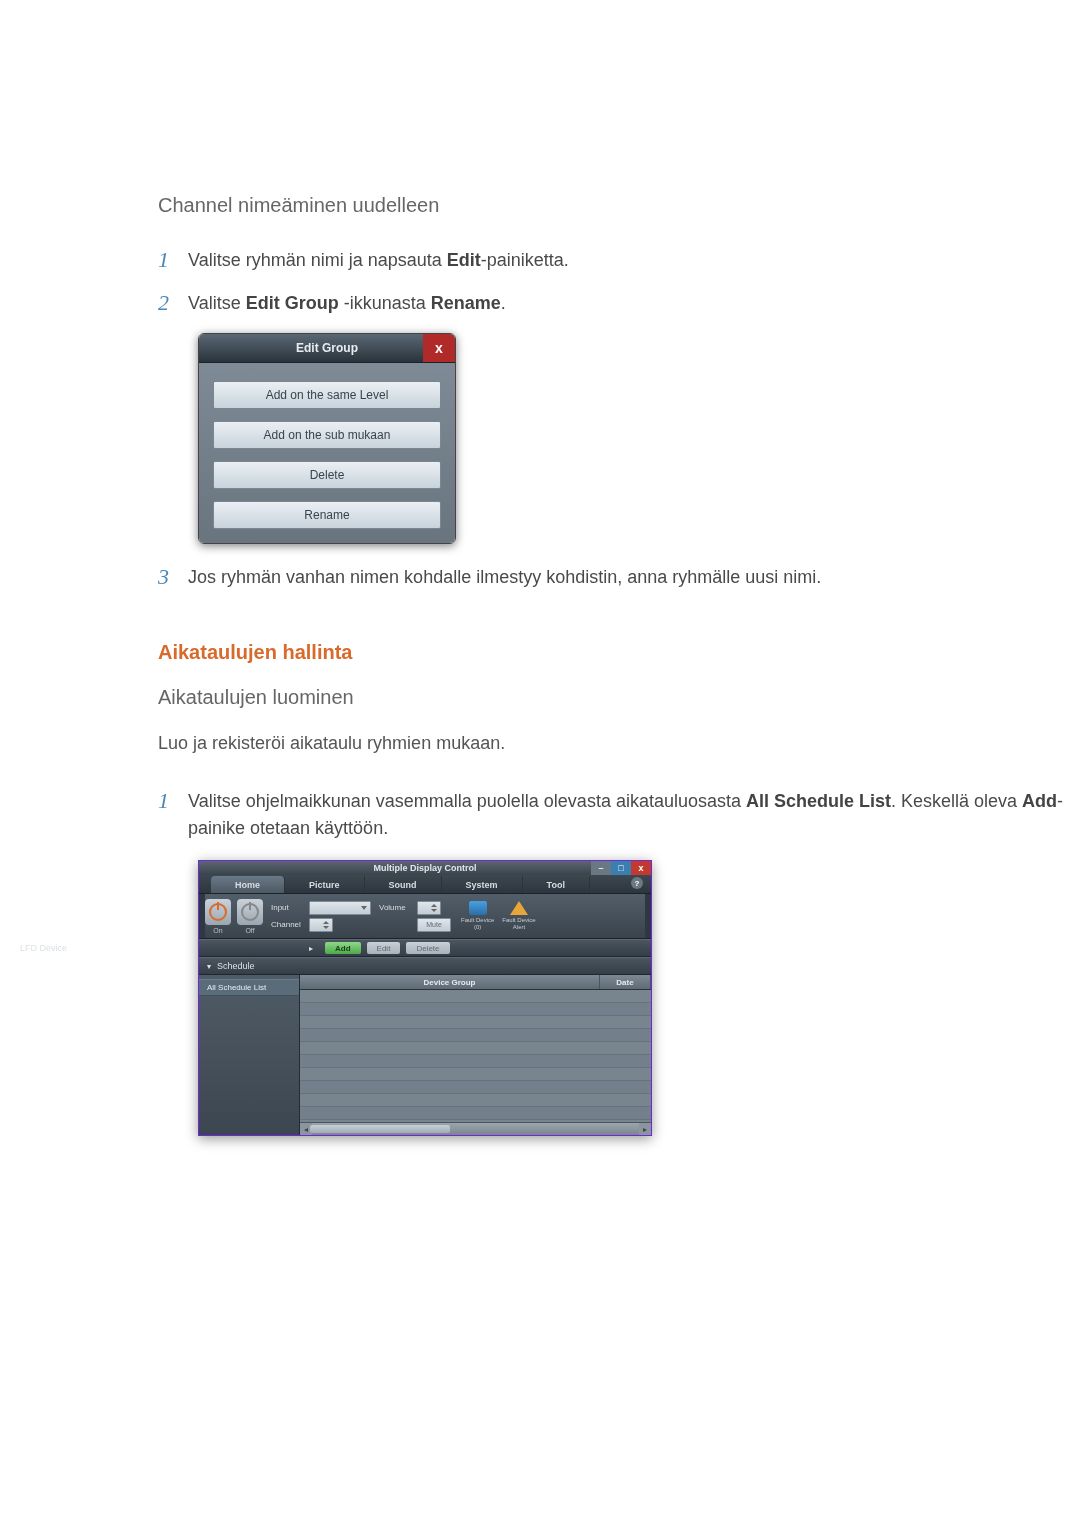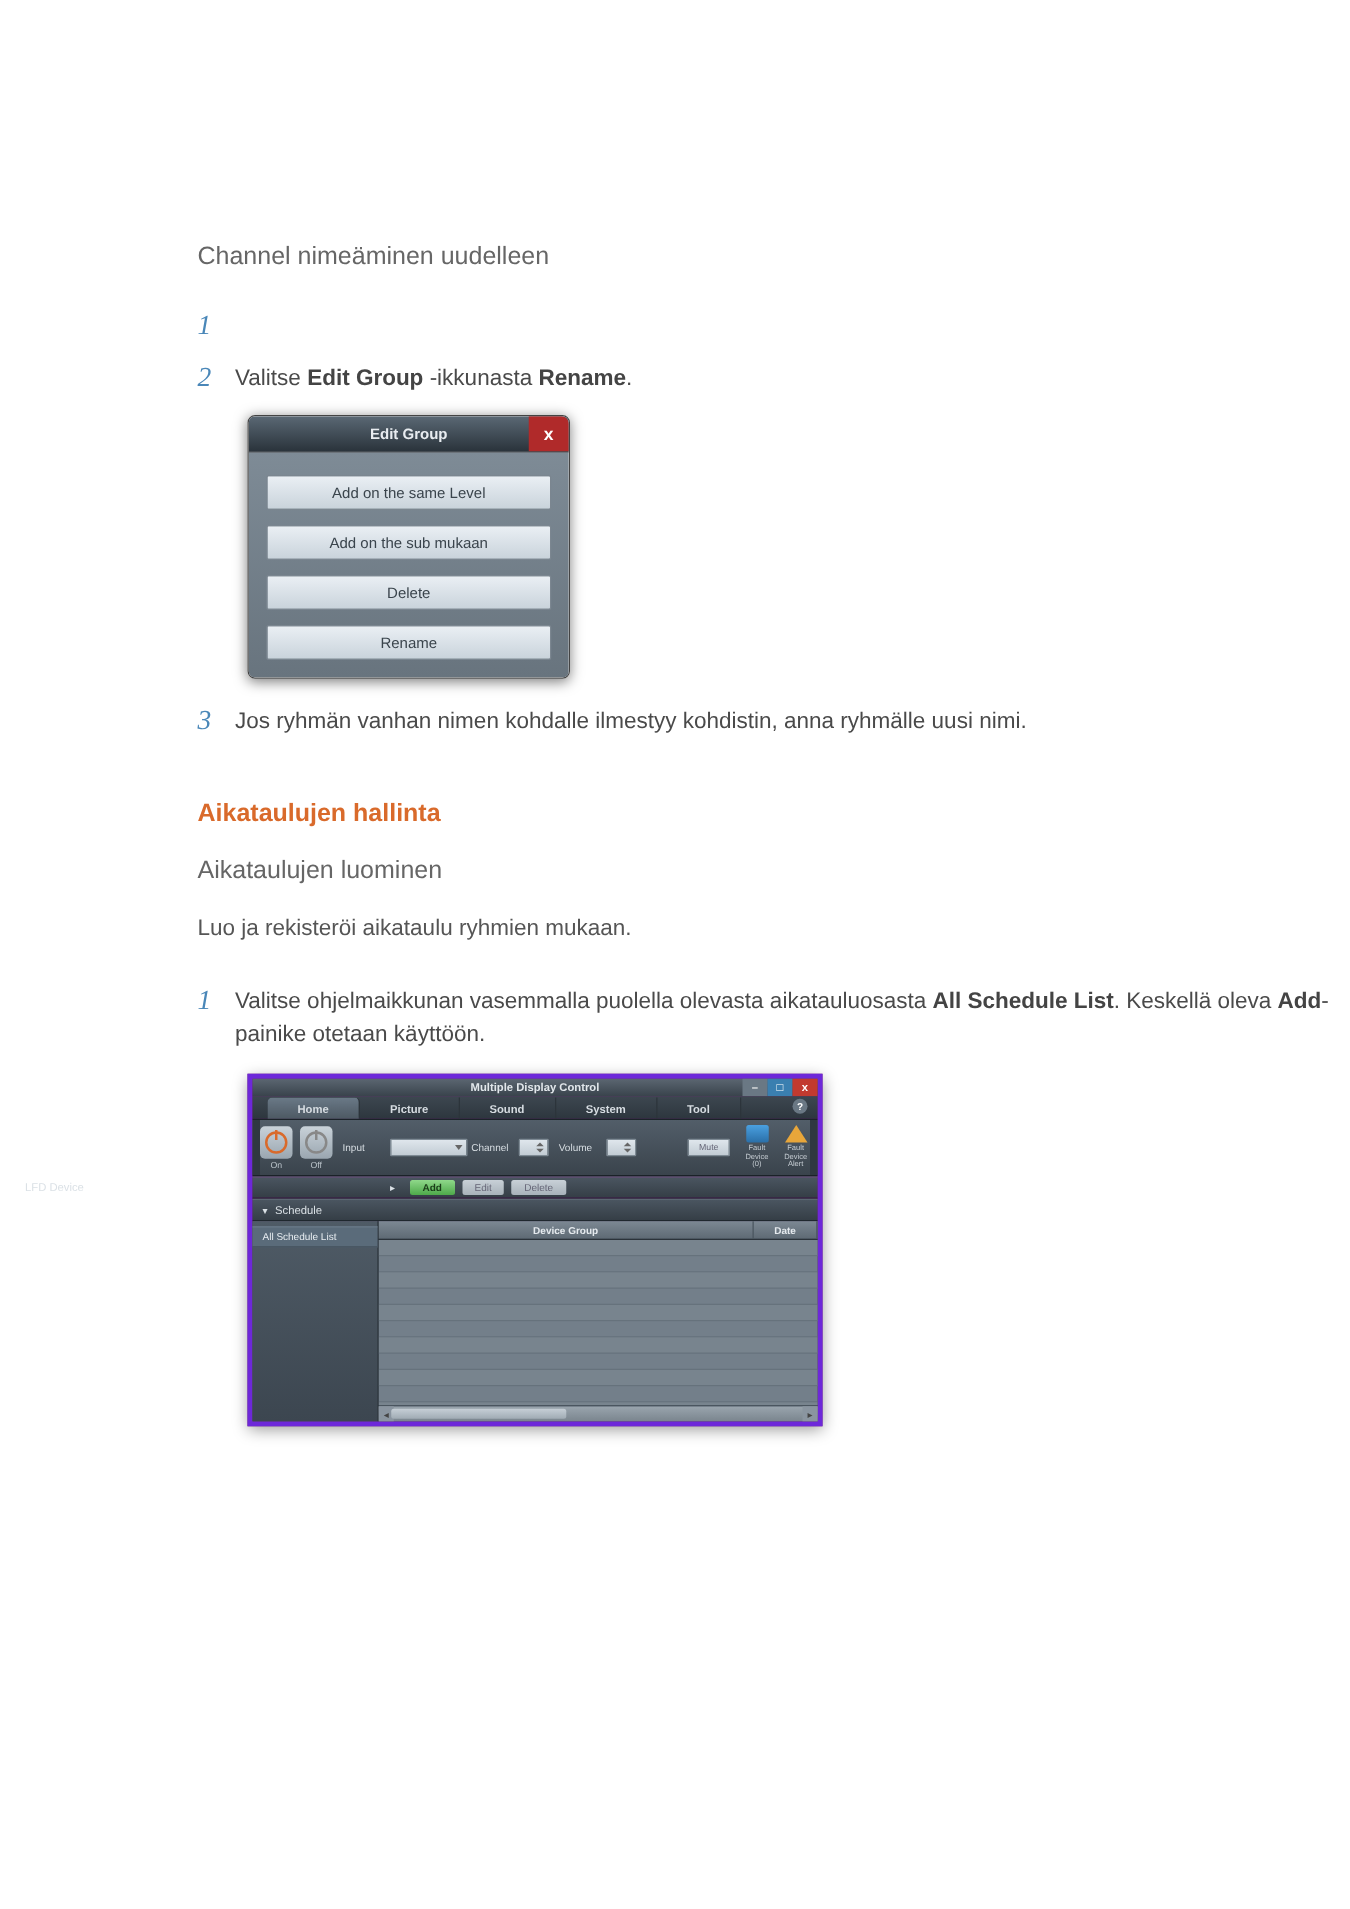--- a/index.html
+++ b/index.html
@@ -18,41 +18,41 @@
   .dlg-wrap{margin:16px 0 20px 40px}
   .dlg{width:256px;border-radius:6px;overflow:hidden;box-shadow:0 2px 10px rgba(0,0,0,.5);border:1px solid #444}
   .dlg-title{background:linear-gradient(#5a6874,#2a333b);height:28px;display:flex;align-items:center;justify-content:center;position:relative;color:#e8ecf0;font-size:12px;font-weight:700;border-bottom:1px solid #1a222a}
   .dlg-close{position:absolute;right:0;top:0;width:32px;height:28px;background:#b02a2a;display:flex;align-items:center;justify-content:center;color:#fff;font-weight:700;font-size:14px;border-top-right-radius:6px}
   .dlg-body{background:linear-gradient(#7e8b96,#68747e);padding:18px 14px 14px}
   .dlg-btn{background:linear-gradient(#eaeff4,#c9d3db);border:1px solid #7b8690;border-radius:2px;height:26px;margin:0 0 12px;display:flex;align-items:center;justify-content:center;font-size:12px;color:#3a444c}
   .dlg-btn:last-child{margin-bottom:0}
 
   
   .mdc-wrap{margin:18px 0 0 40px}
-  .mdc{width:452px;border:4px solid #6d28d9;background:#701a75;box-shadow:0 3px 12px rgba(0,0,0,.4);font-size:9px;color:#cdd4da}
+  .mdc{width:452px;border:1px solid #6d28d9;background:#0c4a6e;box-shadow:0 3px 12px rgba(0,0,0,.4);font-size:9px;color:#cdd4da}
   .mdc-title{height:14px;background:linear-gradient(#5b6671,#39434c);display:flex;align-items:center;justify-content:center;position:relative;font-size:9px;font-weight:700;color:#e2e7eb}
   .wbtns{position:absolute;right:0;top:0;display:flex;height:14px}
   .wbtn{width:20px;height:14px;display:flex;align-items:center;justify-content:center;font-size:9px;font-weight:700}
   .wbtn.min{background:#6a7884;color:#eee}
   .wbtn.max{background:#3a7fb0;color:#fff}
   .wbtn.cls{background:#c23a2f;color:#fff}
   .mdc-tabs{height:18px;background:linear-gradient(#3d4750,#2d363e);display:flex;align-items:flex-end;padding:0 0 0 12px;position:relative;border-bottom:1px solid #1b2228}
   .mdc-tab{padding:4px 24px 3px;font-size:9px;color:#d6dce1;font-weight:700;border-right:1px solid #2c343b}
   .mdc-tab.active{background:linear-gradient(#6a7987,#4d5963);border-radius:4px 4px 0 0}
   .help-dot{position:absolute;right:8px;top:2px;width:12px;height:12px;border-radius:50%;background:#6a7884;display:flex;align-items:center;justify-content:center;color:#fff;font-size:8px;font-weight:700}
   .mdc-toolbar{height:44px;background:linear-gradient(#525e69,#3a434c);display:flex;align-items:center;padding:0 6px;gap:6px;border-bottom:1px solid #1b2228;position:relative}
   .tb-left-handle,.tb-right-handle{position:absolute;top:0;bottom:0;width:6px;background:#2f3840}
   .tb-left-handle{left:0}.tb-right-handle{right:0}
   .pw-btn{width:26px;height:26px;border-radius:4px;background:linear-gradient(#c9d2d9,#9aa6b0);display:flex;align-items:center;justify-content:center}
   .pw-icon{width:14px;height:14px;border:2px solid #d96a2b;border-radius:50%;position:relative}
   .pw-icon::after{content:"";position:absolute;left:50%;top:-3px;width:2px;height:8px;background:#d96a2b;transform:translateX(-50%)}
   .pw-icon.grey{border-color:#888}.pw-icon.grey::after{background:#888}
   .pw-lbl{font-size:7px;color:#b9c2c9;margin-top:2px;text-align:center}
   .pw-wrap{display:flex;flex-direction:column;align-items:center}
-  .tb-group{display:flex;gap:3px;margin-left:2px}
+  .tb-group{display:flex;flex-direction:column;gap:3px;margin-left:2px}
   .tb-row{display:flex;align-items:center;gap:4px}
   .tb-label{font-size:8px;color:#d7dde2;width:34px}
   .tb-select{width:60px;height:12px;background:linear-gradient(#dfe6ec,#c2ccd4);border:1px solid #7e8a94;border-radius:1px;position:relative}
   .tb-select::after{content:"";position:absolute;right:3px;top:4px;border-left:3px solid transparent;border-right:3px solid transparent;border-top:4px solid #666}
   .tb-spin{width:22px;height:12px;background:linear-gradient(#dfe6ec,#c2ccd4);border:1px solid #7e8a94;border-radius:1px;position:relative}
   .tb-spin::before,.tb-spin::after{content:"";position:absolute;right:3px;border-left:3px solid transparent;border-right:3px solid transparent}
   .tb-spin::before{top:2px;border-bottom:3px solid #666}
   .tb-spin::after{bottom:2px;border-top:3px solid #666}
   .tb-mute{width:32px;height:12px;background:linear-gradient(#dfe6ec,#c2ccd4);border:1px solid #7e8a94;border-radius:1px;font-size:7px;display:flex;align-items:center;justify-content:center;color:#667}
   .fault-group{display:flex;gap:8px;margin-left:4px}
@@ -89,20 +89,23 @@
 </head>
 <body>
 
 <div class="page">
 
   <h3 class="h-sub">Channel nimeäminen uudelleen</h3>
 
   <ol class="step-list">
     <li>
       <span class="step-num">1</span>
+      <span class="step-text">
+        <span>Valitse ryhmän nimi ja napsauta </span><b>Edit</b><span>-painiketta.</span>
+      </span>
     </li>
     <li>
       <span class="step-num">2</span>
       <span class="step-text">
         <span>Valitse </span><b>Edit Group</b><span> -ikkunasta </span><b>Rename</b><span>.</span>
       </span>
     </li>
   </ol>
 
   <div class="dlg-wrap">

